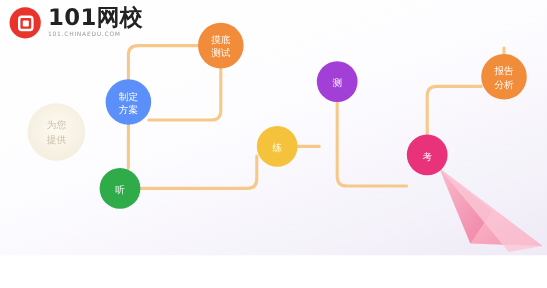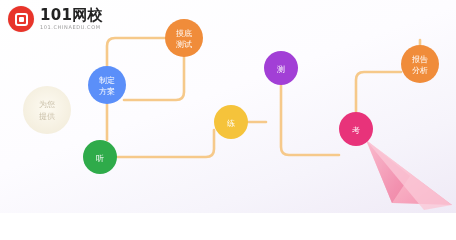--- a/index.html
+++ b/index.html
@@ -28,21 +28,21 @@
     border:2px solid #fff;border-radius:3px;
     box-sizing:border-box;
   }
   #logo-mark:after{
     content:"";position:absolute;left:50%;top:50%;
     width:5px;height:5px;margin:-2.5px 0 0 -2.5px;
     background:#fff;border-radius:1px;
   }
   #logo-text{line-height:1;}
   #logo-title{
-    font-size:15px;font-weight:bold;color:#222;letter-spacing:.3px;
+    font-size:19px;font-weight:bold;color:#222;letter-spacing:.3px;
     display:block;
   }
   #logo-sub{
     font-size:5px;color:#9a9a9a;letter-spacing:.6px;display:block;margin-top:2px;
   }
   
   svg#stage{position:absolute;left:0;top:0;width:456px;height:213px;}
   .node-label{
     font-family:"DejaVu Sans","Liberation Sans",sans-serif;
     fill:#fff;text-anchor:middle;font-size:8px;

